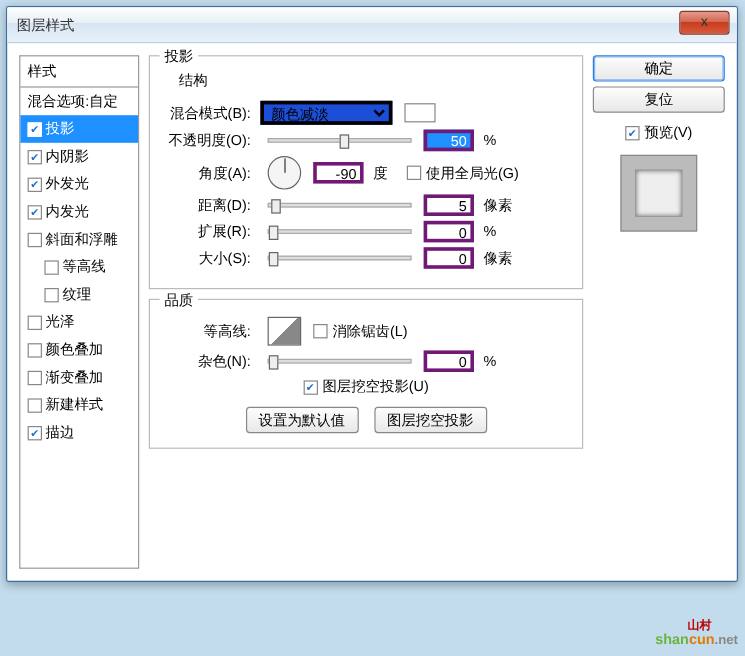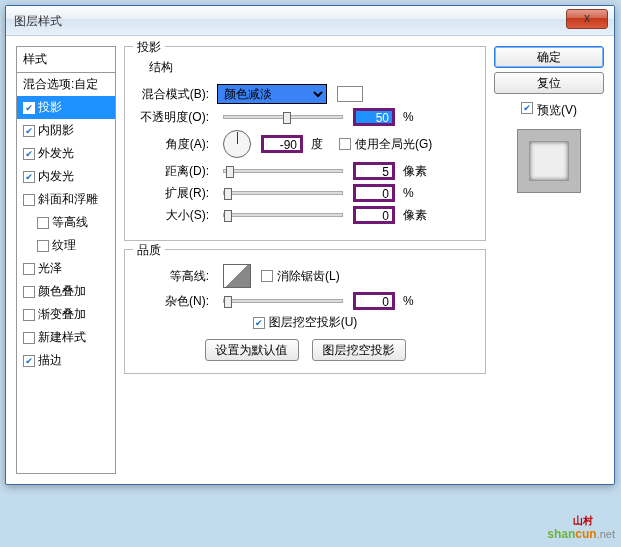--- a/index.html
+++ b/index.html
@@ -16,42 +16,42 @@
 .left-item.sub{padding-left:20px}
 .chk{width:12px;height:12px;border:1px solid #888;background:#fff;display:inline-flex;align-items:center;justify-content:center;font-size:9px;color:#1e70d0}
 .chk.on::after{content:"✔"}
 .left-item.sel .chk{background:#fff;border-color:#fff}
 .mid{flex:1;display:flex;flex-direction:column;gap:8px}
 .grp{border:1px solid #bbb;padding:10px 12px 12px;position:relative}
 .grp-title{position:absolute;top:-8px;left:8px;background:#fff;padding:0 4px}
 .sub-title{margin:2px 0 8px 12px}
 .row{display:flex;align-items:center;margin:4px 0;gap:4px}
 .lbl{width:72px;text-align:right;margin-right:4px}
-select{height:20px;border:1px solid #000000;padding:0 2px;background:#3b82f6}
+select{height:20px;border:3px solid #000000;padding:0 2px;background:#1d4ed8}
 .swatch{width:26px;height:16px;border:1px solid #888;background:#fff;margin-left:6px}
 .slider{flex:1;height:4px;background:#ddd;border:1px solid #aaa;position:relative;margin:0 6px;max-width:120px}
 .thumb{position:absolute;top:-4px;width:8px;height:12px;background:#eee;border:1px solid #666}
 .num{width:42px;height:18px;border:3px solid #701a75;text-align:right;padding:0 3px;background:#fff}
 .num.hl{background:#1e90ff;color:#fff}
 .unit{margin-left:4px;min-width:24px}
 .dial{width:28px;height:28px;border:1px solid #666;border-radius:50%;position:relative;margin:0 6px;background:#f5f5f5}
 .dial::after{content:"";position:absolute;left:50%;top:50%;width:1px;height:12px;background:#333;transform-origin:top;transform:rotate(180deg)}
 .contour{width:28px;height:24px;border:1px solid #666;background:linear-gradient(135deg,#fff 49%,#888 50%);margin:0 6px}
 .btn{height:22px;padding:0 10px;background:linear-gradient(#fdfdfd,#e8e8e8);border:1px solid #888;border-radius:3px;cursor:pointer}
 .btn.primary{border:1px solid #2b7de1;box-shadow:0 0 0 1px #7fb7f2 inset}
 .btnrow{display:flex;gap:13px;justify-content:center;margin-top:8px}
 .right{width:110px;display:flex;flex-direction:column;gap:4px;align-items:stretch}
 .right .btn{width:100%}
 .preview{width:64px;height:64px;border:1px solid #888;background:#bbb;margin:6px auto;display:flex;align-items:center;justify-content:center}
 .preview-inner{width:40px;height:40px;background:#eee;border:1px solid #999;box-shadow:0 0 4px #666 inset}
-.prvrow{display:flex;align-items:flex-start;justify-content:center;gap:4px;margin-top:4px}
+.prvrow{display:flex;align-items:center;justify-content:center;gap:4px;margin-top:4px}
 .watermark{position:absolute;right:6px;bottom:4px;font-family:Arial;font-weight:bold;font-size:20px}
 .watermark .g{color:#6db33f}
 .watermark .o{color:#e07b00}
-.watermark .d{color:#888;font-size:11px;font-weight:normal}
+.watermark .d{color:#888;font-size:11px;font-weight:bold}
 .watermark .cn{color:#b00;font-size:10px;font-weight:bold;position:absolute;right:22px;top:-6px}
 </style>
 </head>
 <body>
 
 <div class="window">
   <div class="titlebar">
     <span>图层样式</span>
     <div class="closebtn"><span>x</span></div>
   </div>

